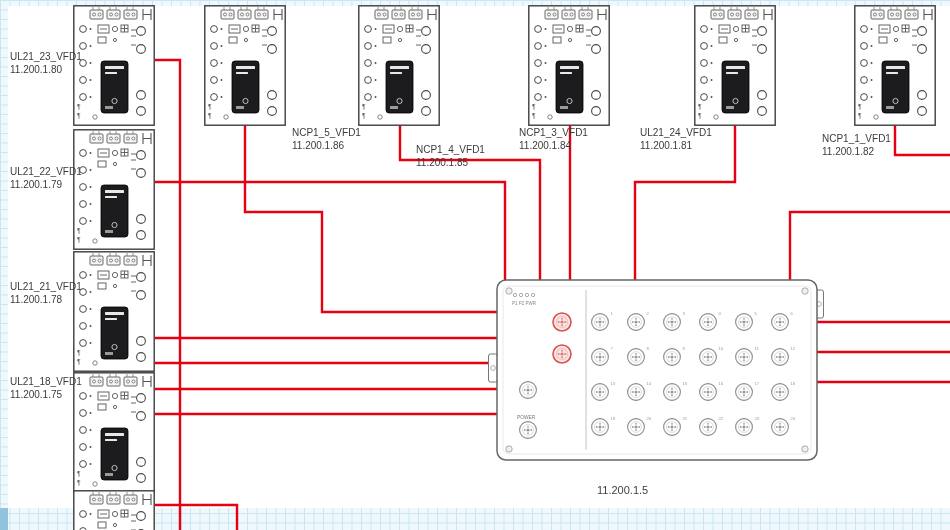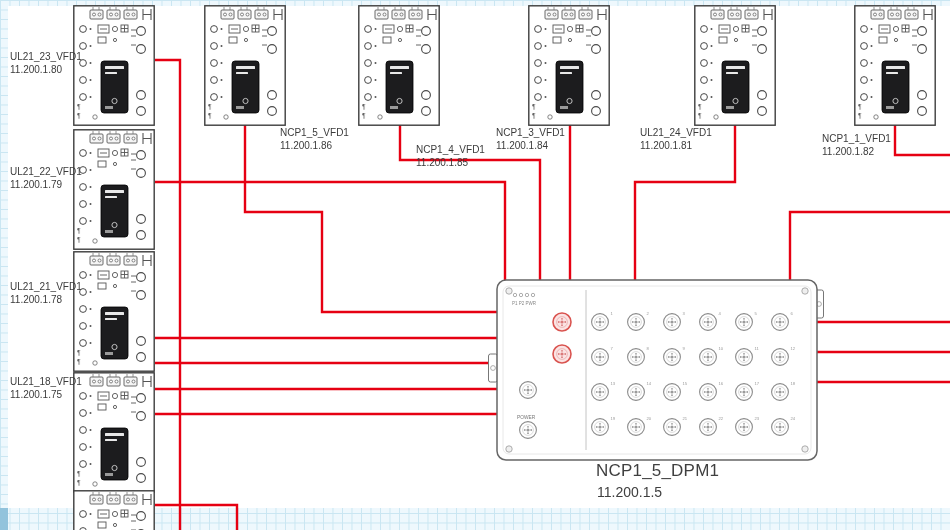--- a/index.html
+++ b/index.html
@@ -13,21 +13,21 @@
   }
   #sheet{position:absolute;left:8px;top:6px;width:942px;height:502px;background:#ffffff;}
   #corner{position:absolute;left:0;top:508px;width:8px;height:22px;background:#92c3dc;}
   #wires{position:absolute;left:0;top:0;width:950px;height:530px;display:block;}
   .dev{position:absolute;width:82px;height:121px;}
   .dev svg{display:block;}
   .lbl{position:absolute;color:#3b3b3b;font-size:10px;line-height:13px;white-space:nowrap;}
   .lbl .name,.lbl .ip{display:block;}
   #dpm{position:absolute;left:488px;top:278px;width:336px;height:186px;}
   #dpm-label{position:absolute;left:596px;top:461px;font-size:17px;color:#3f3f3f;letter-spacing:0.2px;}
-  #dpm-ip{position:absolute;left:597px;top:484px;font-size:14px;color:#3f3f3f;}
+  #dpm-ip{position:absolute;left:597px;top:484px;font-size:11px;color:#3f3f3f;}
   svg text{font-family:"Liberation Sans",sans-serif;}
 </style>
 </head>
 <body>
 
 <svg width="0" height="0" style="position:absolute">
   <symbol id="vfd-sym" viewBox="0 0 82 121">
     <rect x="0.8" y="0.8" width="80.4" height="119.4" fill="#ffffff" stroke="#3d3d3d" stroke-width="1.4"></rect>
     <g stroke="#5a5a5a" stroke-width="0.9" fill="#f5f5f5">
       <rect x="17" y="5" width="13" height="9" rx="1"></rect>
@@ -175,29 +175,29 @@
     </div>
   <div class="lbl" style="left:10px;top:280px">
       <span class="name">UL21_21_VFD1</span>
       <span class="ip">11.200.1.78</span>
     </div>
   <div class="lbl" style="left:10px;top:375px">
       <span class="name">UL21_18_VFD1</span>
       <span class="ip">11.200.1.75</span>
     </div>
 
-  <div class="lbl" style="left:280px;top:126px">
+  <div class="lbl" style="left:292px;top:126px">
       <span class="name">NCP1_5_VFD1</span>
       <span class="ip">11.200.1.86</span>
     </div>
   <div class="lbl" style="left:416px;top:143px">
       <span class="name">NCP1_4_VFD1</span>
       <span class="ip">11.200.1.85</span>
     </div>
-  <div class="lbl" style="left:496px;top:126px">
+  <div class="lbl" style="left:519px;top:126px">
       <span class="name">NCP1_3_VFD1</span>
       <span class="ip">11.200.1.84</span>
     </div>
   <div class="lbl" style="left:640px;top:126px">
       <span class="name">UL21_24_VFD1</span>
       <span class="ip">11.200.1.81</span>
     </div>
   <div class="lbl" style="left:822px;top:132px">
       <span class="name">NCP1_1_VFD1</span>
       <span class="ip">11.200.1.82</span>
@@ -508,17 +508,16 @@
             <circle cx="295.2" cy="149" r="0.9" fill="#9a9a9a"></circle>
             <circle cx="288.8" cy="149" r="0.9" fill="#9a9a9a"></circle>
             <circle cx="292" cy="152.2" r="0.9" fill="#9a9a9a"></circle>
             <circle cx="292" cy="145.8" r="0.9" fill="#9a9a9a"></circle>
           </g>
           <text x="302.5" y="142" font-size="4.2" fill="#9a9a9a">24</text>
         </g>
     </svg>
   </div>
 
-  <div id="dpm-label">NCP1_5_DPM1</div>
   <div id="dpm-ip">11.200.1.5</div>
 
   <div id="corner"></div>
 </div>
 
 </body></html>

